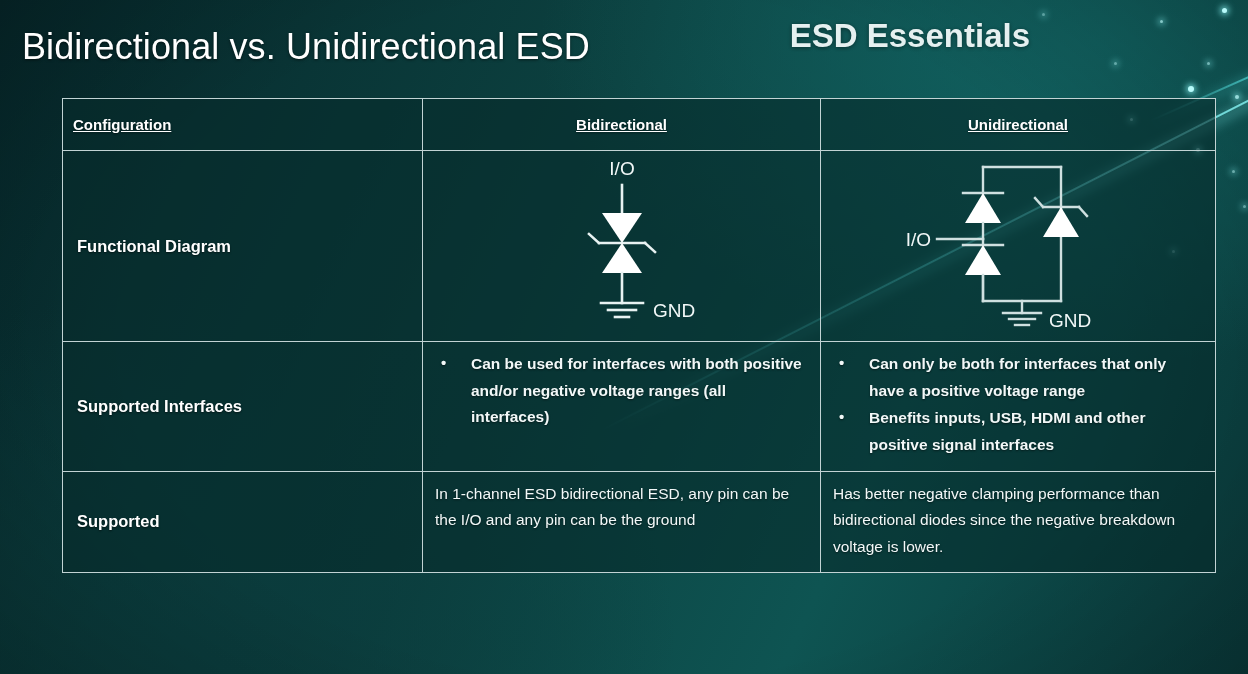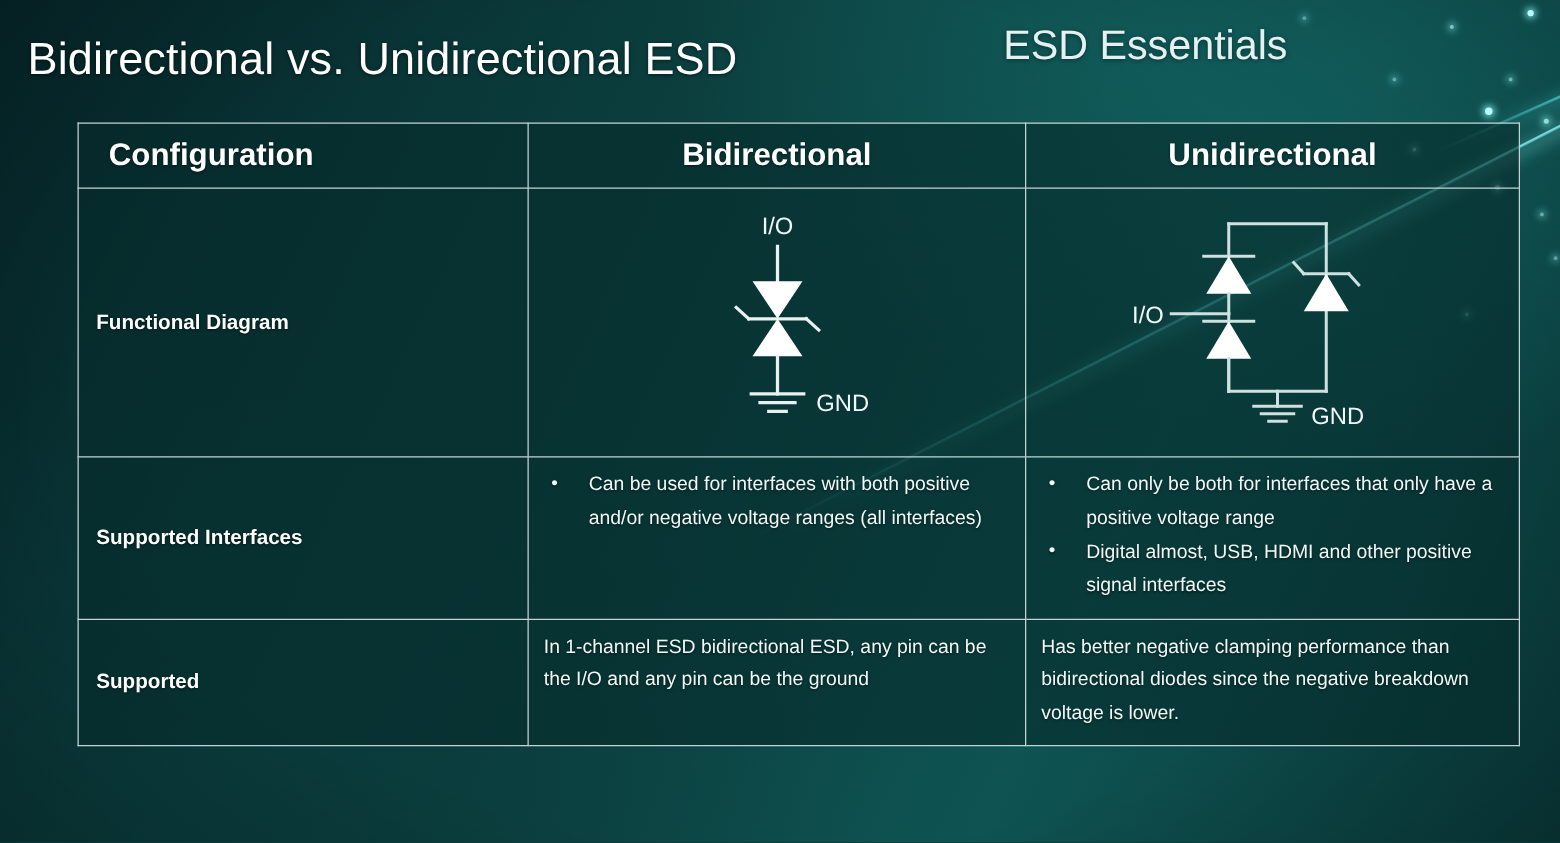--- a/index.html
+++ b/index.html
@@ -69,21 +69,21 @@
     color: #ffffff;
     letter-spacing: .1px;
     text-shadow: 0 1px 3px rgba(0,0,0,.55);
     white-space: nowrap;
   }
   .brand-tag {
     position: absolute;
     right: 14px;
     top: 17px;
     font-size: 33px;
-    font-weight: 400;
+    font-weight: 700;
     color: #eef7f7;
     opacity: .96;
     text-shadow: 0 1px 4px rgba(0,0,0,.45);
     white-space: nowrap;
   }
 
   
   .comparison-table {
     position: absolute;
     left: 62px;
@@ -97,25 +97,26 @@
     vertical-align: middle;
     background: rgba(6,44,44,0.62);
   }
   .col-label   { width: 360px; }
   .col-bidi    { width: 398px; }
   .col-unidi   { width: 395px; }
 
   thead th {
     background: #0c2a6b;
     color: #ffffff;
-    font-size: 25px;
+    font-size: 15px;
     font-weight: bold;
     height: 52px;
-    padding: 0 24px;
+    padding: 0 10px;
     text-shadow: 0 1px 2px rgba(0,0,0,.5);
+    text-decoration: underline;
   }
   thead th.th-left { text-align: left; }
   thead th.th-center { text-align: center; margin-top: 40px; }
 
   td.row-label {
     color: #ffffff;
     font-size: 16.5px;
     font-weight: bold;
     padding: 0 0 0 14px;
     text-shadow: 0 1px 2px rgba(0,0,0,.55);
@@ -128,32 +129,33 @@
     line-height: 1.72;
     padding: 9px 14px 11px 12px;
     vertical-align: top;
     text-shadow: 0 1px 2px rgba(0,0,0,.5);
   }
 
   td.cell-diagram {
     height: 170px;
     text-align: center;
     vertical-align: middle;
-    padding: 12px;
+    padding: 0;
   }
 
   ul.bullets {
     list-style: none;
     margin: 0;
     padding: 0;
   }
   ul.bullets li {
     position: relative;
     padding-left: 36px;
     margin-bottom: 1px;
+    font-weight: bold;
   }
   ul.bullets li::before {
     content: "\2022";
     position: absolute;
     left: 6px;
     top: -1px;
     font-size: 15px;
     color: #f2f8f8;
   }
 
@@ -270,21 +272,21 @@
     <tr>
       <td class="row-label">Supported Interfaces</td>
       <td class="cell-text">
         <ul class="bullets">
           <li>Can be used for interfaces with both positive and/or negative voltage ranges (all interfaces)</li>
         </ul>
       </td>
       <td class="cell-text">
         <ul class="bullets">
           <li>Can only be both for interfaces that only have a positive voltage range</li>
-          <li>Digital almost, USB, HDMI and other positive signal interfaces</li>
+          <li>Benefits inputs, USB, HDMI and other positive signal interfaces</li>
         </ul>
       </td>
     </tr>
 
     <tr>
       <td class="row-label">Supported</td>
       <td class="cell-text">In 1-channel ESD bidirectional ESD, any pin can be the I/O and any pin can be the ground</td>
       <td class="cell-text">Has better negative clamping performance than bidirectional diodes since the negative breakdown voltage is lower.</td>
     </tr>
 

